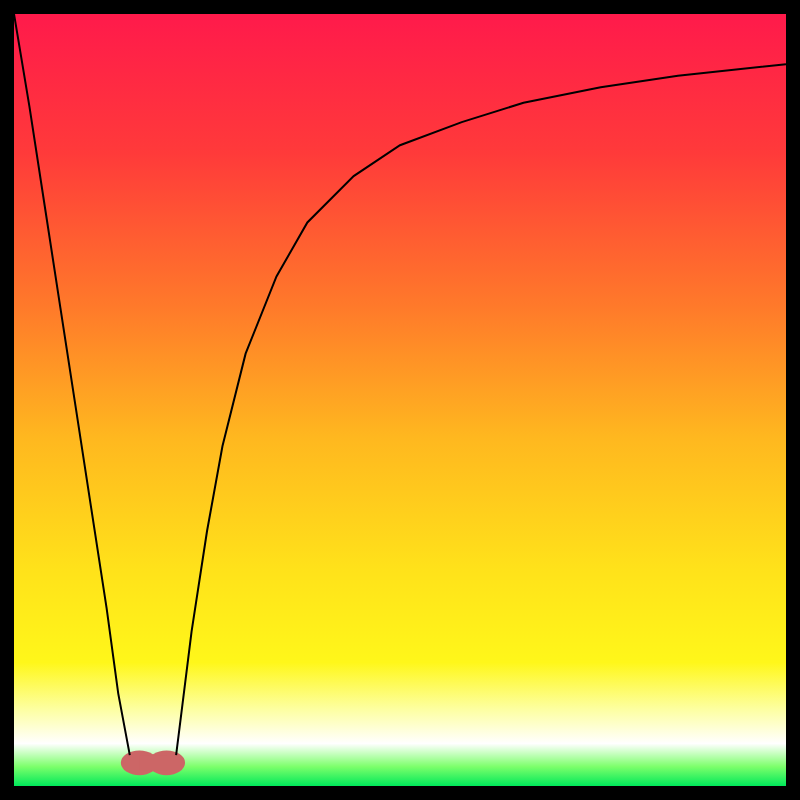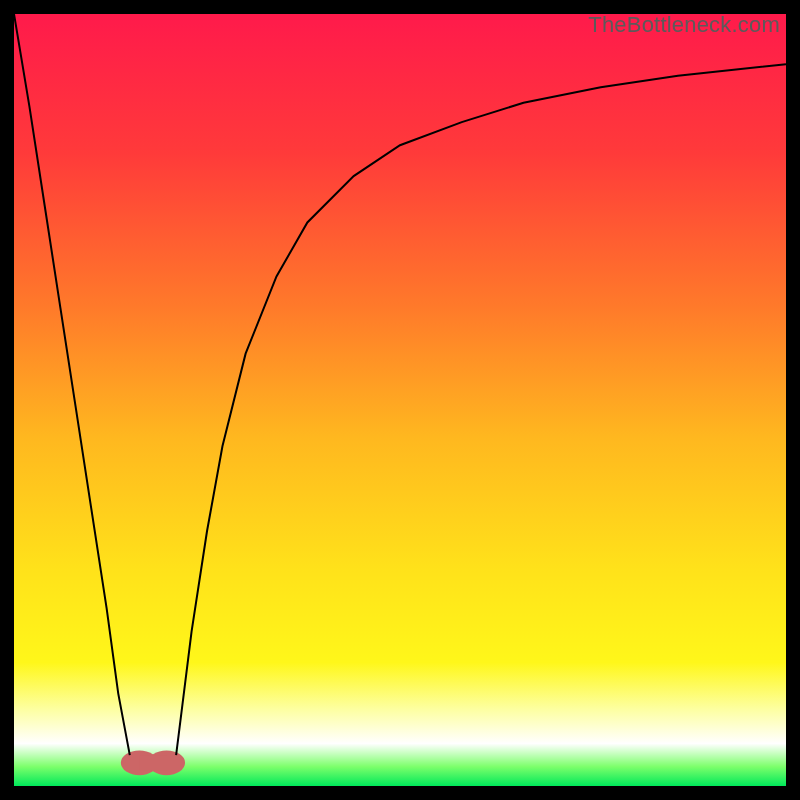--- a/index.html
+++ b/index.html
@@ -57,14 +57,13 @@
     </defs>
     <rect x="0" y="0" width="772" height="772" fill="url(#bg-grad)"></rect>
     <g id="valley-marker">
         <ellipse cx="125.37" cy="748.84" rx="18.53" ry="12.35" fill="#cc6666"></ellipse>
         <ellipse cx="152.55" cy="748.84" rx="18.53" ry="12.35" fill="#cc6666"></ellipse>
         <rect x="125.37" y="741.43" width="27.17" height="14.82" fill="#cc6666"></rect>
       </g>
     <path id="curve-left" fill="none" stroke="#000" stroke-width="2" d="M0.00 0.00 L15.44 92.64 L30.88 193.00 L46.32 293.36 L61.76 393.72 L77.20 494.08 L92.64 594.44 L104.22 679.36 L115.80 741.12"></path>
     <path id="curve-right" fill="none" stroke="#000" stroke-width="2" d="M162.12 741.12 L169.84 679.36 L177.56 617.60 L193.00 517.24 L208.44 432.32 L231.60 339.68 L262.48 262.48 L293.36 208.44 L339.68 162.12 L386.00 131.24 L447.76 108.08 L509.52 88.78 L586.72 73.34 L663.92 61.76 L772.00 50.18"></path>
   </svg>
-  <div class="watermark">TheBottleneck.com</div>
 </div>
 
 </body></html>

